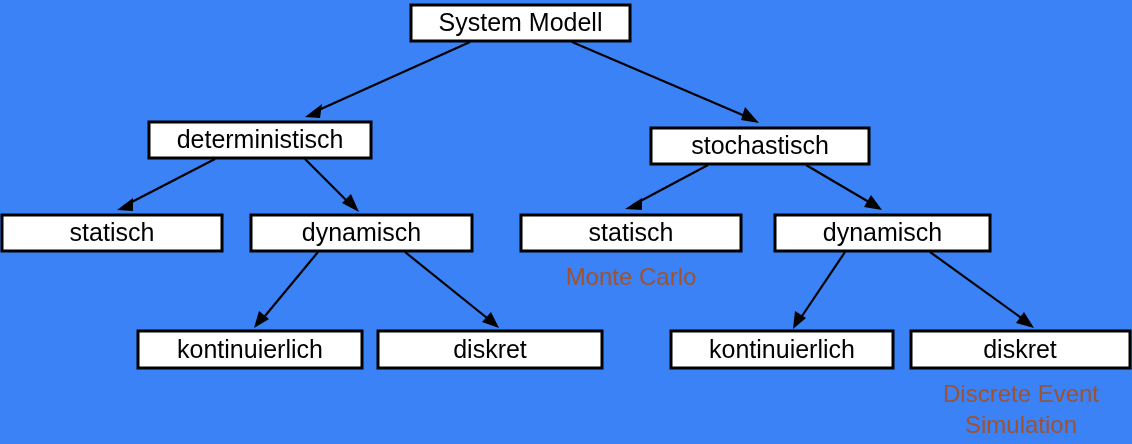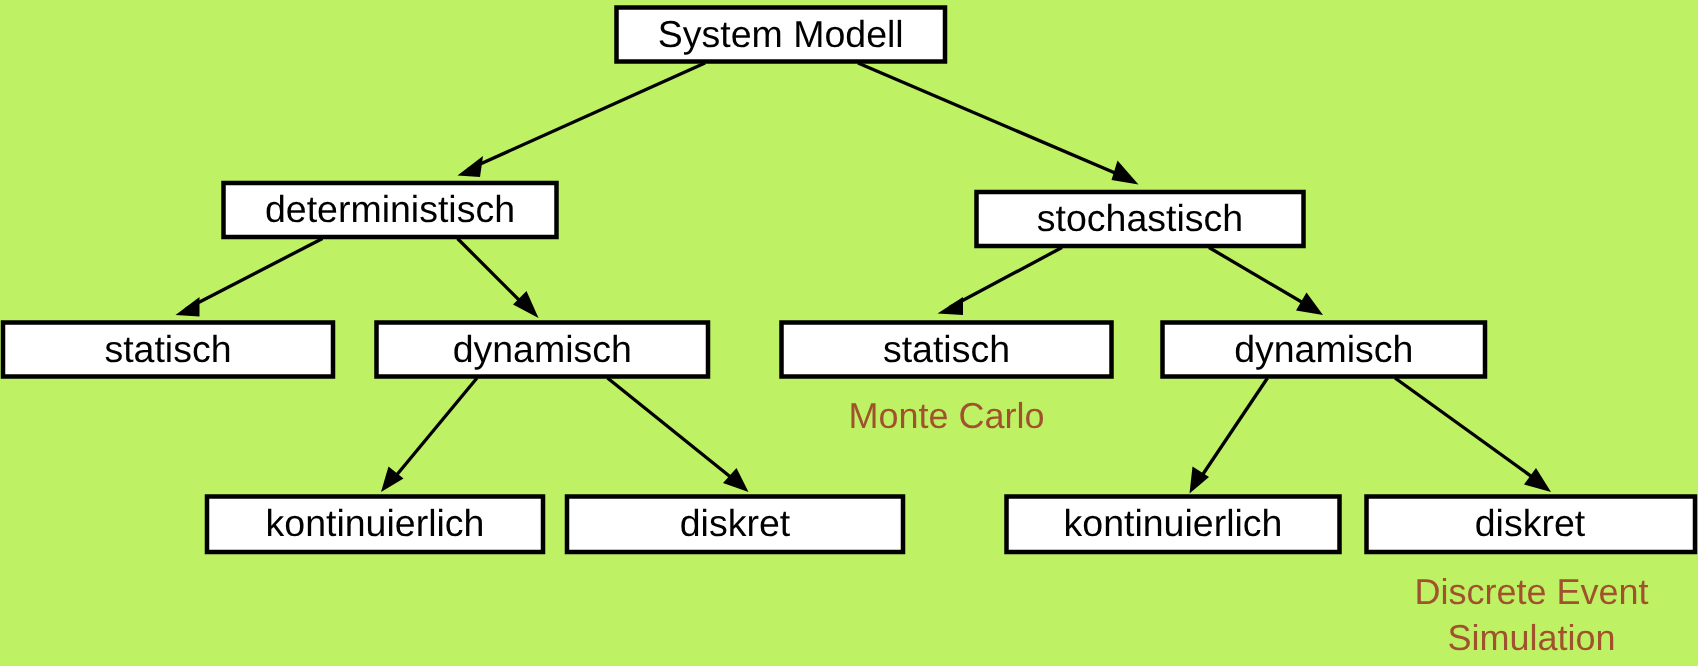--- a/index.html
+++ b/index.html
@@ -7,21 +7,21 @@
     padding: 0;
     background: #ffffff;
   }
   body {
     font-family: "Liberation Sans", sans-serif;
   }
   #diagram-root {
     position: relative;
     width: 1132px;
     height: 444px;
-    background: #bef264;
+    background: #3b82f6;
     overflow: hidden;
   }
   svg.diagram-canvas {
     position: absolute;
     left: 0;
     top: 0;
     width: 1132px;
     height: 444px;
     display: block;
   }

